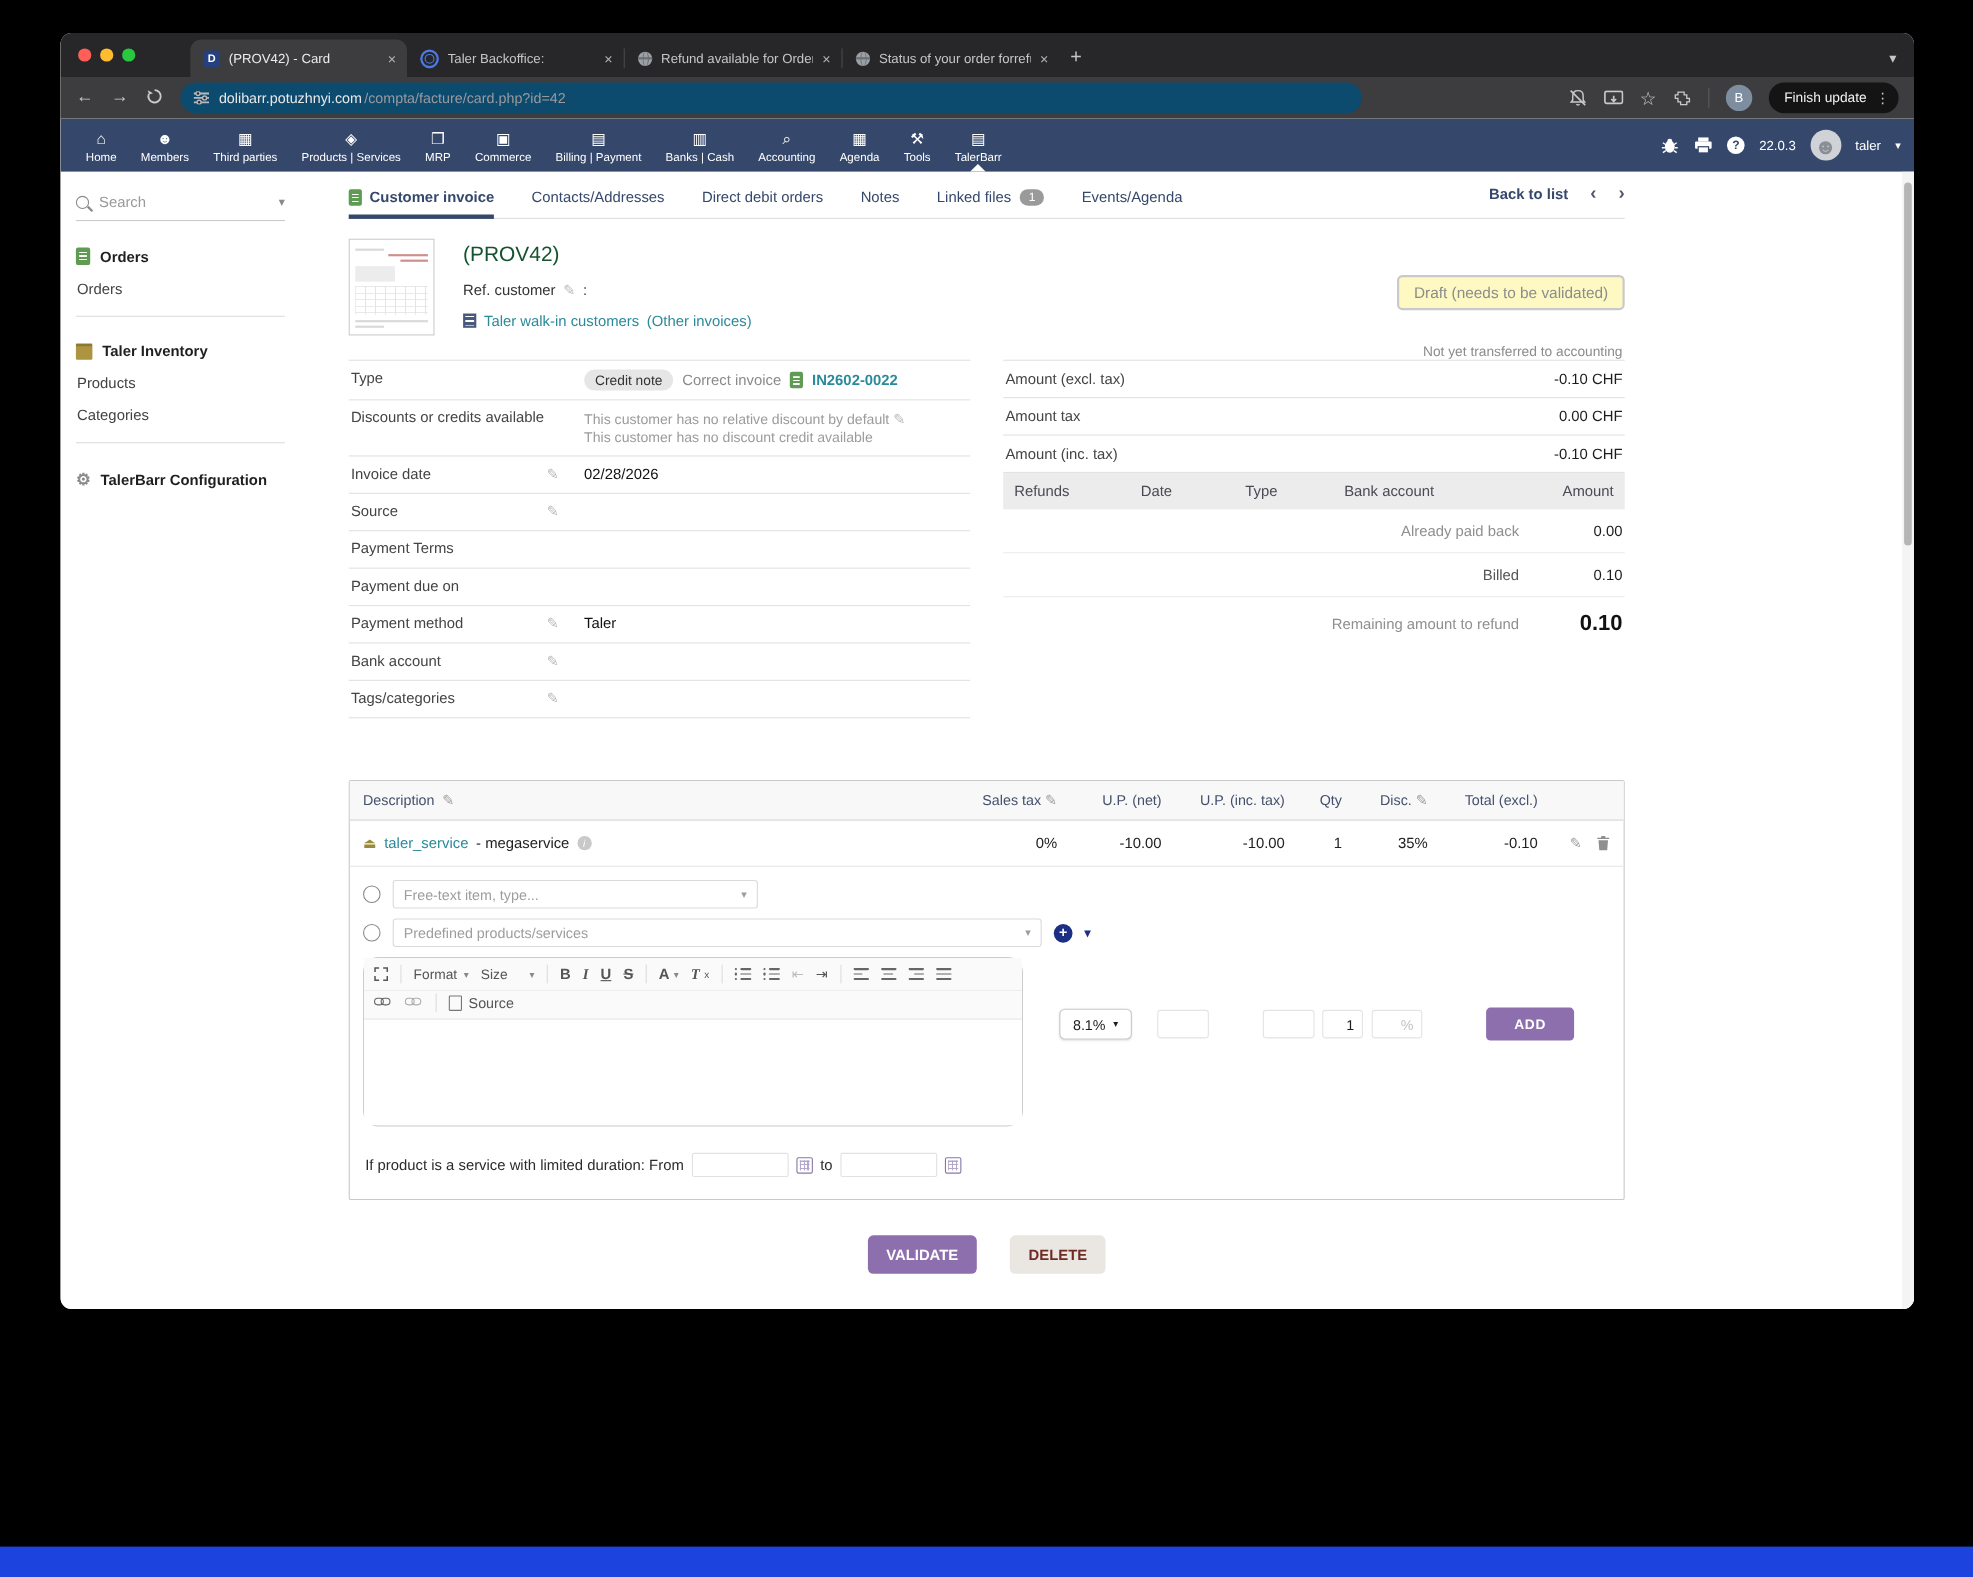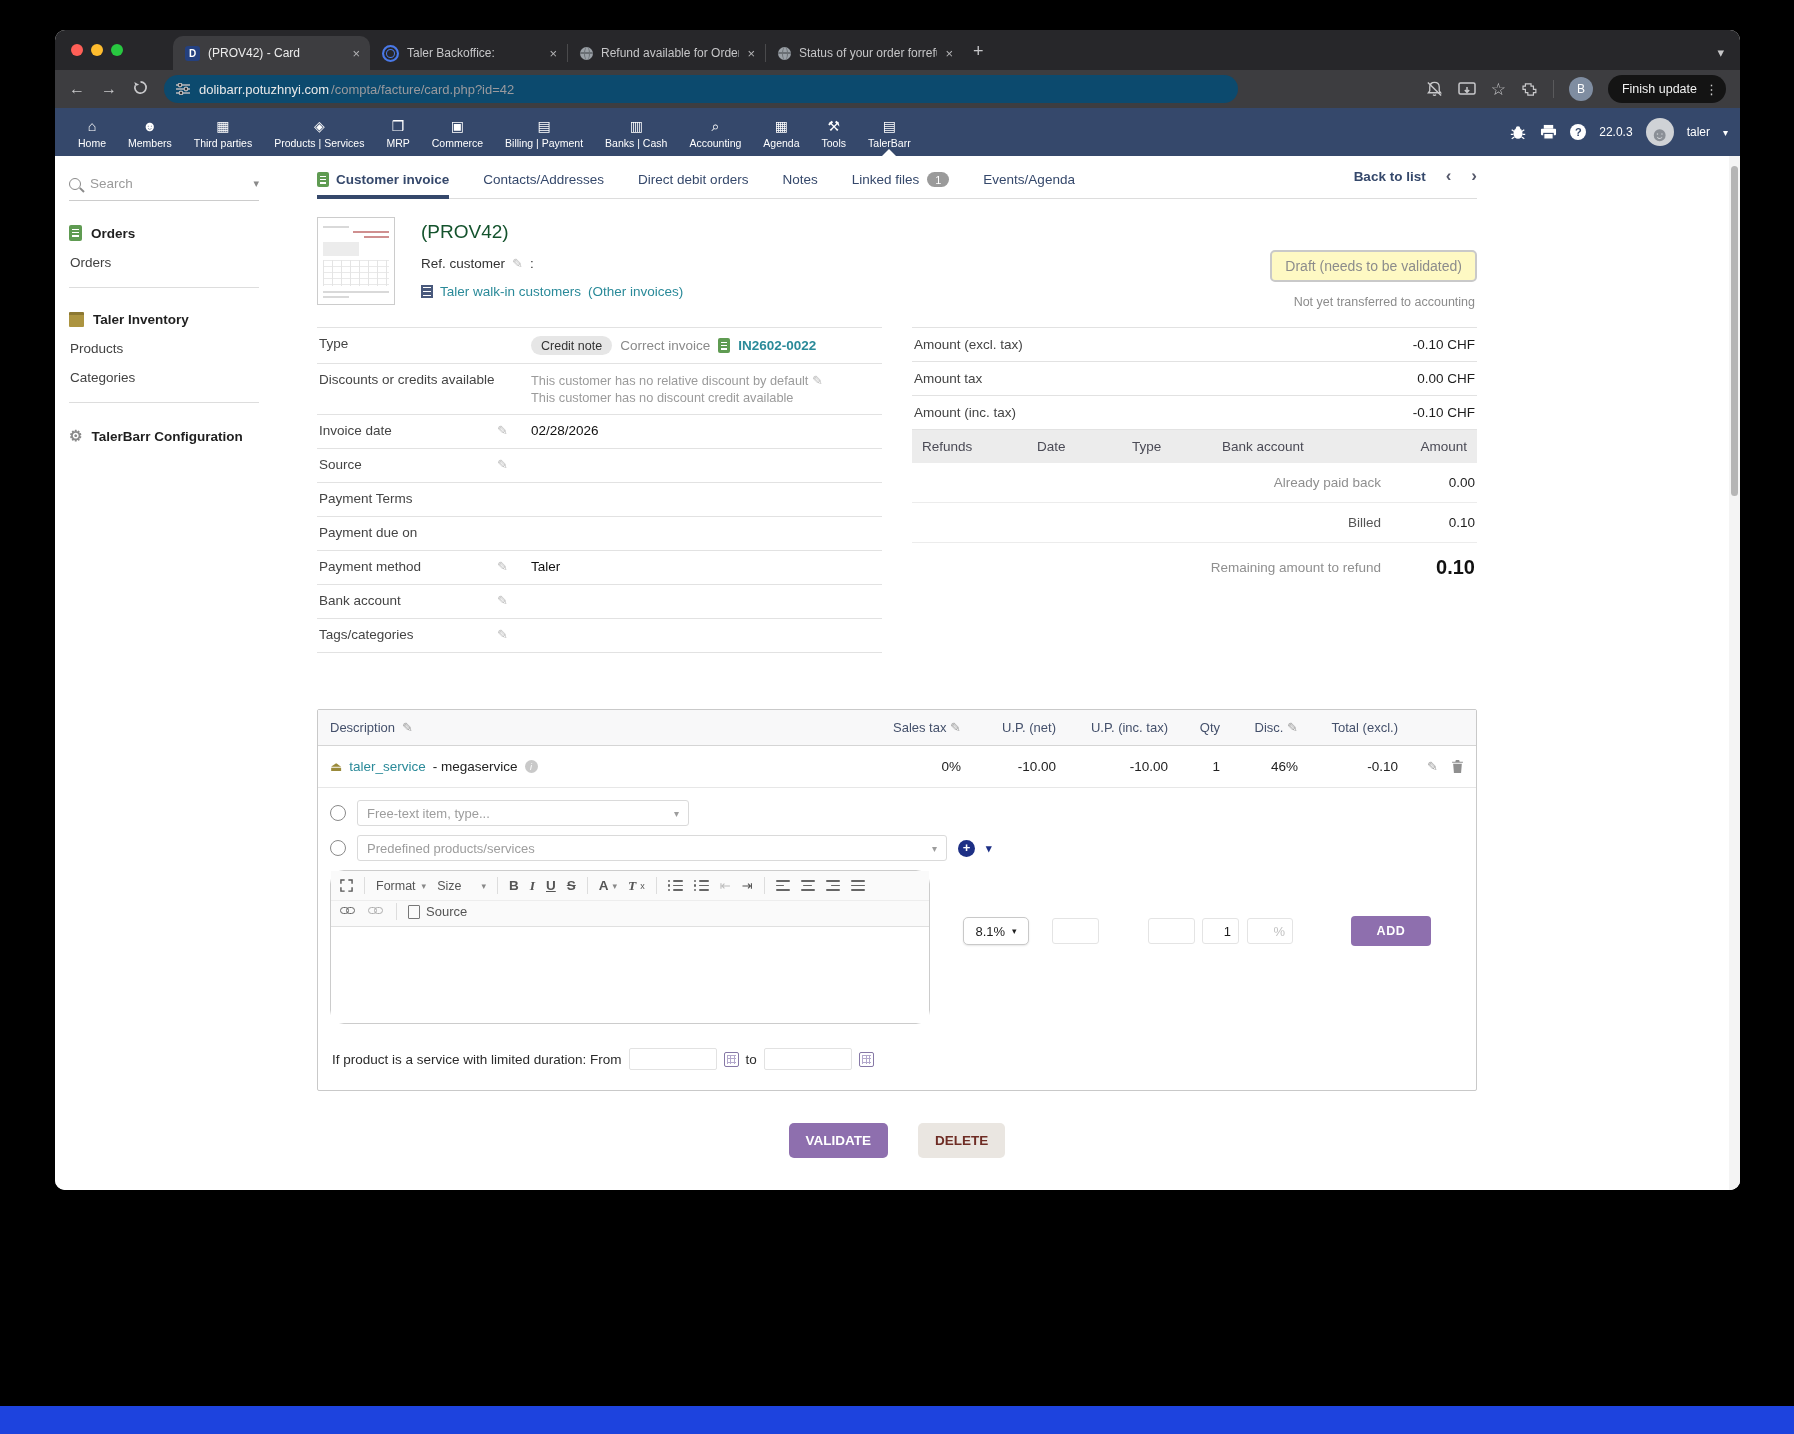--- a/index.html
+++ b/index.html
@@ -82,21 +82,21 @@
   .tbox{height:14px;background:#ececec;width:55%;margin:4px 0}
   .tcols{height:26px;margin-top:4px;background:repeating-linear-gradient(90deg,#e4e4e4 0 1px,transparent 1px 9px),repeating-linear-gradient(#e9e9e9 0 1px,transparent 1px 6px)}
   .htitle{color:#14532d;font-weight:normal;font-size:19px;margin-top:4px}
   .hline{margin-top:13px;color:#333;font-size:13.5px;display:flex;gap:7px;align-items:center}
   .pencil{color:#b9b9b9;font-size:13px}
   .bld{width:12px;height:13px;background:#49597c;position:relative;flex:0 0 auto}
   .bld::after{content:"";position:absolute;left:2px;right:2px;top:2px;bottom:2px;
     background:repeating-linear-gradient(#fff 0 1.5px,transparent 1.5px 4px)}
   .teal{color:#2a8a99}
   .draft-badge{position:absolute;right:0;top:33px;border:2px solid #c9c9c9;border-radius:5px;color:#8c8c8c;font-weight:normal;font-size:14px;padding:6px 13px;background:#fef9c3}
-  .acct-note{position:absolute;right:2px;top:78px;color:#8c8c8c;font-size:12.5px}
+  .acct-note{position:absolute;right:2px;top:96px;color:#8c8c8c;font-size:12.5px}
 
   .details{display:flex;margin-top:14px;gap:30px}
   .dcol{width:565px;font-size:13.5px}
   .drow{display:flex;align-items:flex-start;border-bottom:1px solid #e2e2e2;padding:8px 2px;min-height:17px}
   .drow.first{border-top:1px solid #e2e2e2}
   .dlabel{flex:0 0 178px;color:#444}
   .dpen{flex:0 0 32px;text-align:left}
   .dval{flex:1;color:#111;padding-left:2px}
   .pill{background:#e6e6e6;border-radius:10px;padding:2.5px 10px;color:#333;font-size:12.5px}
   .gray{color:#8a8a8a}
@@ -532,21 +532,21 @@
             <span class="c-desc">
               <span class="cloche">⏏</span>
               <span class="teal">taler_service</span>
               <span>- megaservice</span>
               <span class="info">i</span>
             </span>
             <span class="c-tax">0%</span>
             <span class="c-upnet">-10.00</span>
             <span class="c-upinc">-10.00</span>
             <span class="c-qty">1</span>
-            <span class="c-disc">46%</span>
+            <span class="c-disc">35%</span>
             <span class="c-total">-0.10</span>
             <span class="c-act">
               <span class="tpen">✎</span>
               <svg width="13" height="15" viewBox="0 0 24 26">
                   <path d="M9 1h6l1 3h6v2H2V4h6l1-3zM4 8h16l-1.4 17H5.4L4 8z" fill="#8f8f8f"></path>
                 </svg>
             </span>
           </div>
 
           <div class="addarea">

